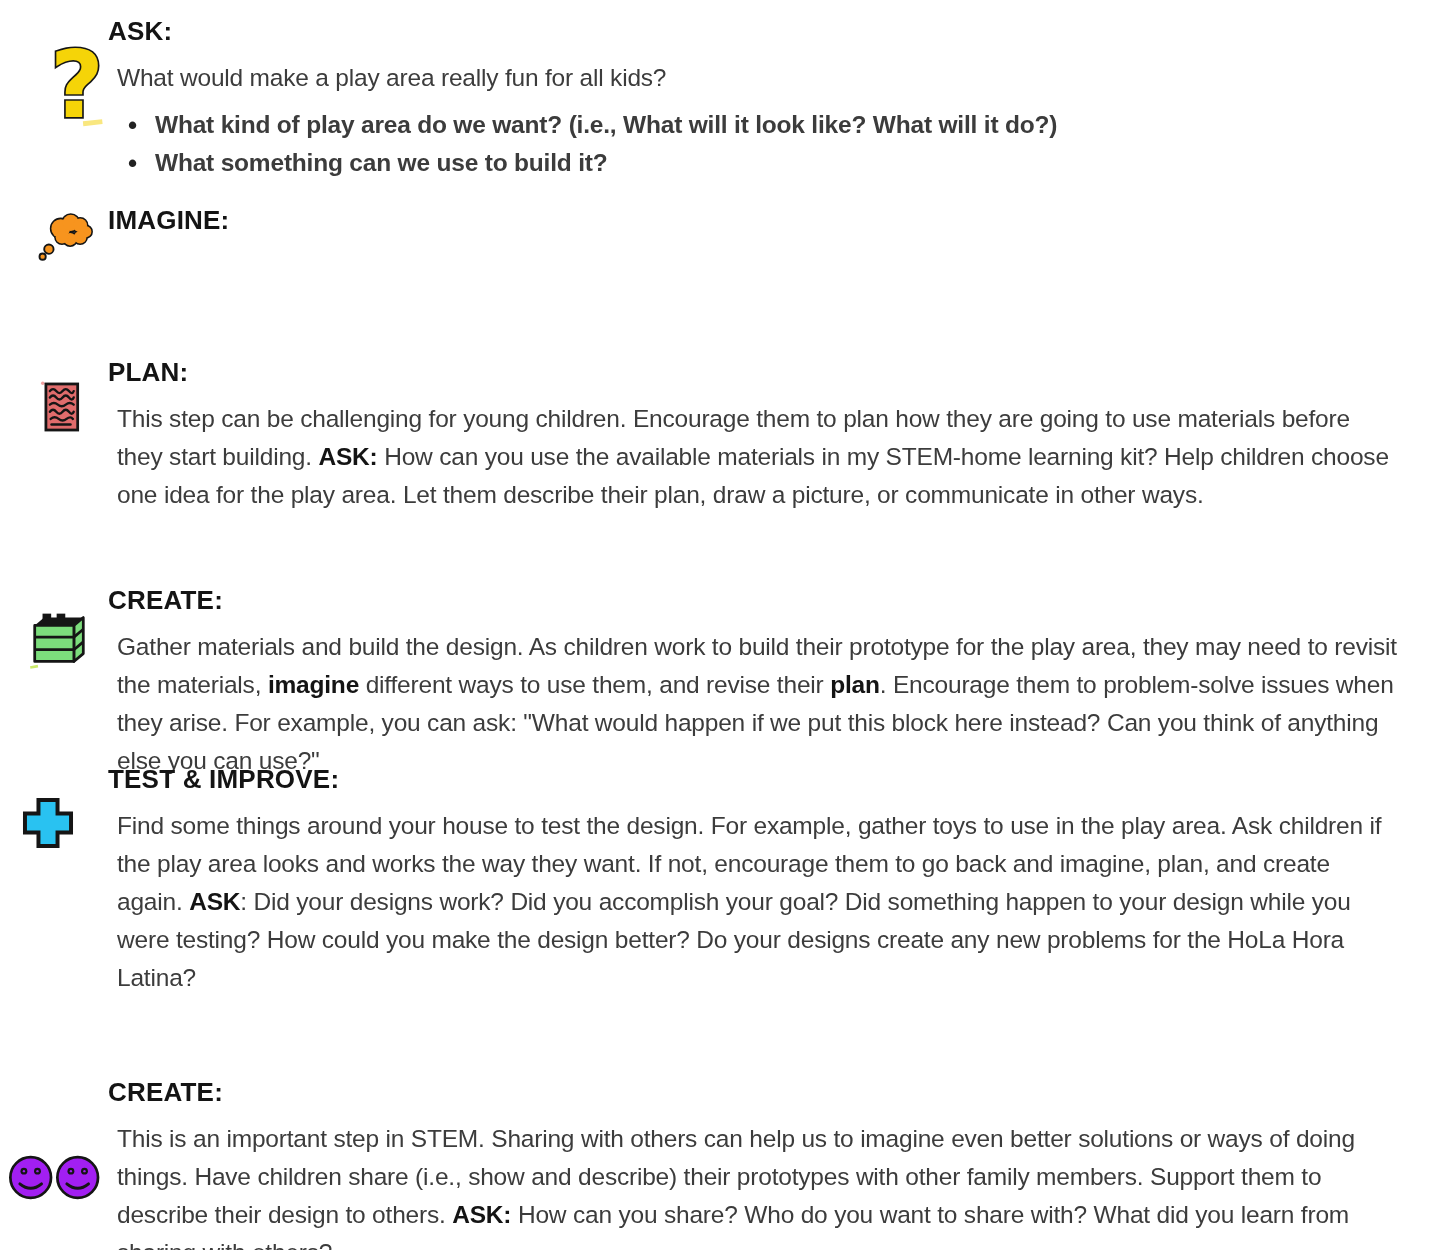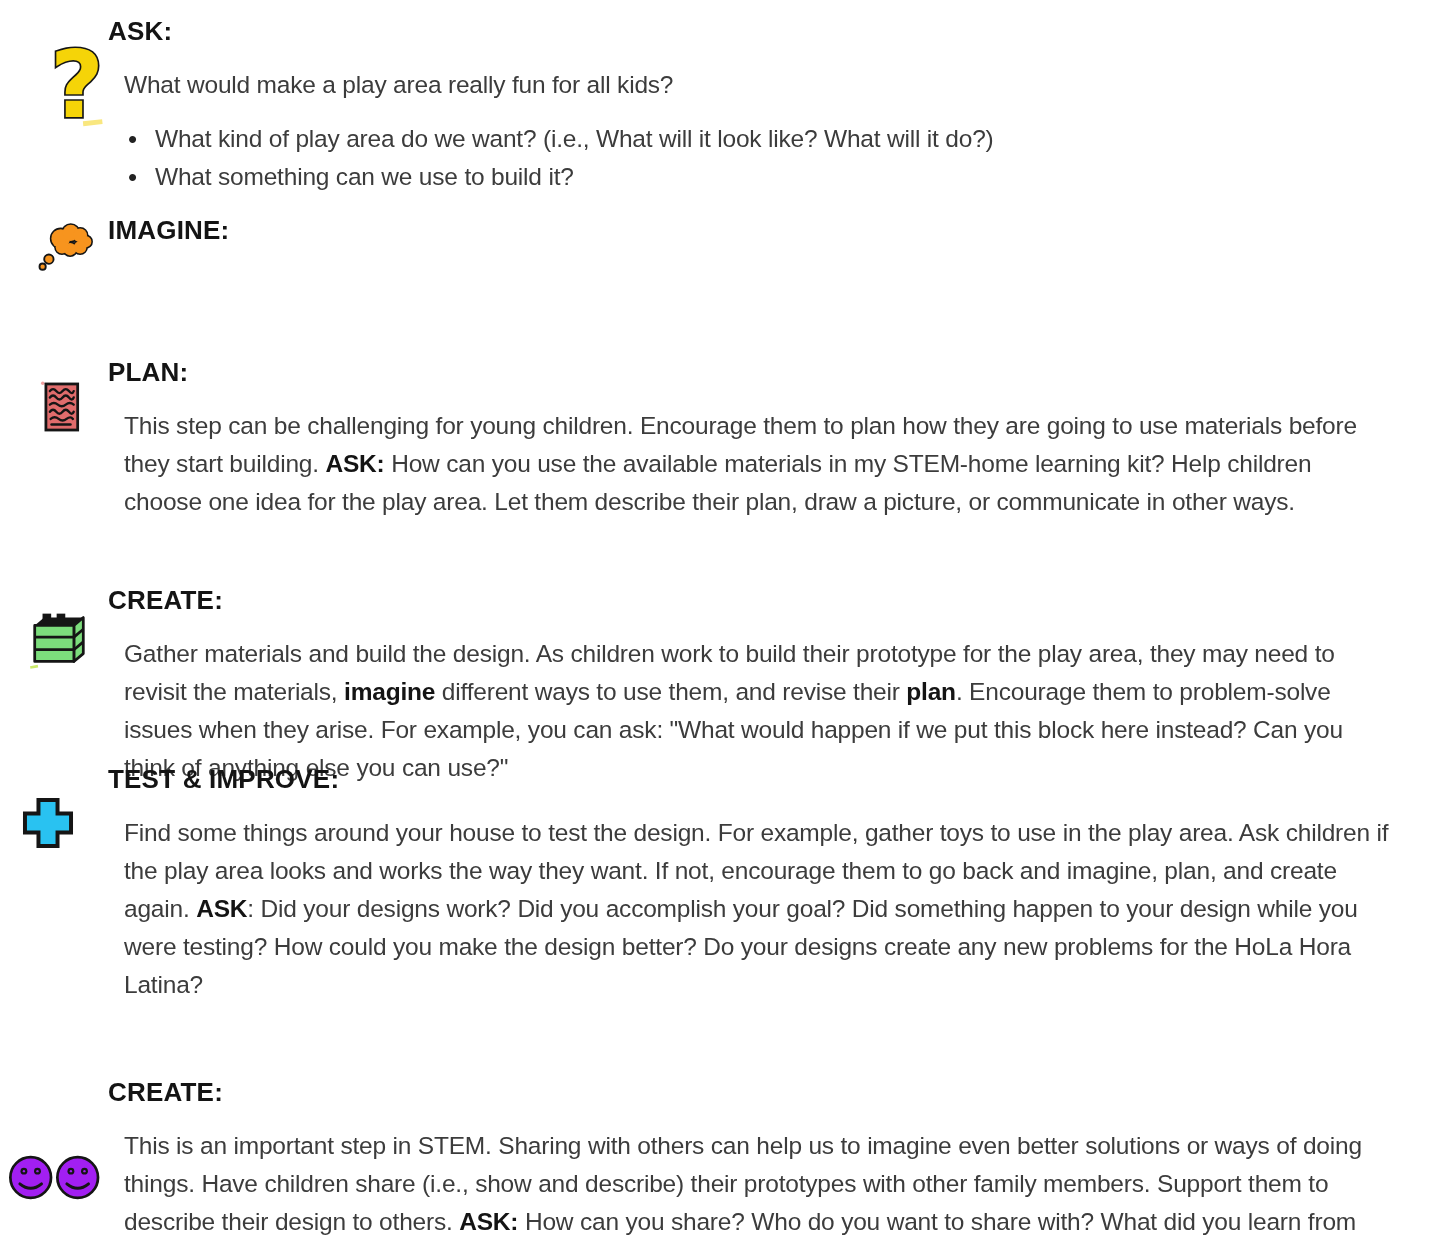--- a/index.html
+++ b/index.html
@@ -15,34 +15,34 @@
   .step .text { margin-left: 108px; width: 1302px; }
   .heading {
     margin: 0;
     font-size: 26px;
     font-weight: 700;
     color: #141414;
     line-height: 38px;
     letter-spacing: 0.2px;
   }
   .body {
-    margin: 16px;
+    margin: 9px;
     font-size: 24.5px;
     font-weight: 300;
     color: #3c3c3c;
     line-height: 38px;
     letter-spacing: -0.2px;
   }
   .body .b { font-weight: 700; color: #141414; }
   .body .i { }
   ul.bullets { margin: 0; padding: 0 0 0 47px; list-style: none; }
   ul.bullets li {
     position: relative;
     font-size: 24.5px;
-    font-weight: 400;
+    font-weight: 700;
     color: #3c3c3c;
     line-height: 38px;
     letter-spacing: -0.2px;
   }
   ul.bullets li::before {
     content: "\2022";
     position: absolute;
     left: -27px;
     color: #222;
     font-size: 26px;
@@ -81,21 +81,21 @@
     <div class="text">
       <h2 class="heading">ASK:</h2>
       <p class="body"><span>What would make a play area really fun for all kids?</span></p>
       <ul class="bullets">
           <li>What kind of play area do we want? (i.e., What will it look like? What will it do?)</li>
           <li>What something can we use to build it?</li>
         </ul>
     </div>
   </section>
 
-  <section class="step" style="top:211px">
+  <section class="step" style="top:201px">
     <div class="icon" style="left:38px; top:10px">
       <svg width="58" height="50" viewBox="0 0 92 80" aria-hidden="true">
         <g class="cloud">
           <circle cx="36" cy="28" r="15"></circle>
             <circle cx="52" cy="19" r="13"></circle>
           <circle cx="67" cy="23" r="11"></circle>
             <circle cx="76" cy="33" r="9"></circle>
           <circle cx="67" cy="42" r="10"></circle>
             <circle cx="51" cy="45" r="10"></circle>
           <circle cx="38" cy="42" r="10"></circle>

